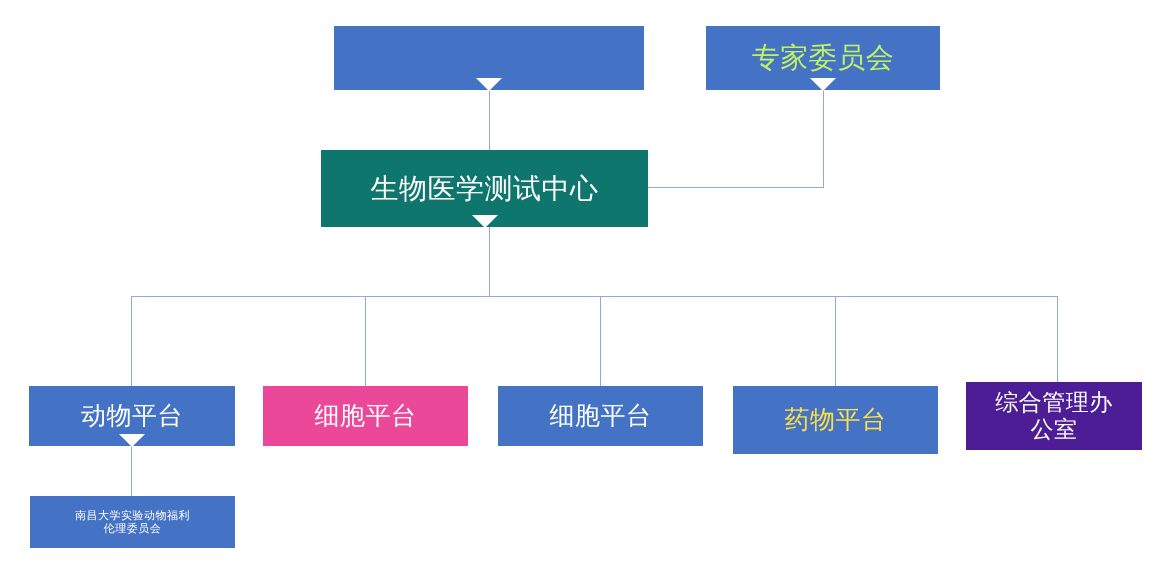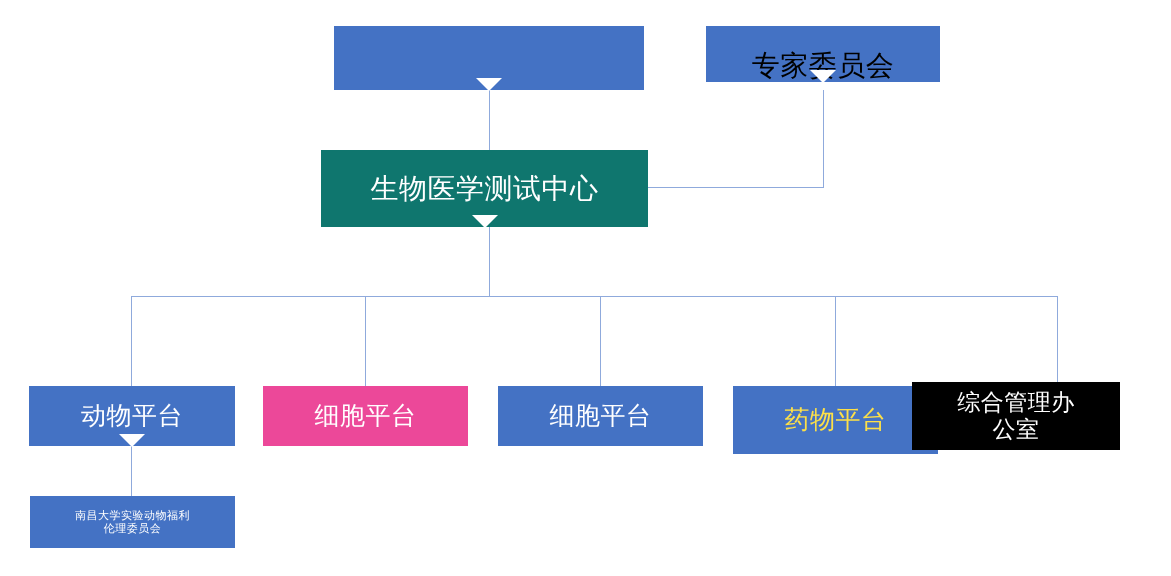--- a/index.html
+++ b/index.html
@@ -71,21 +71,21 @@
   <div class="conn v" style="left: 600px; top: 296px; height: 90px; background: rgb(143, 170, 220);"></div>
   <div class="conn v" style="left: 835px; top: 296px; height: 90px; background: rgb(143, 170, 220);"></div>
   <div class="conn v" style="left: 1057px; top: 296px; height: 86px; background: rgb(143, 170, 220);"></div>
 
   <div class="conn v" style="left: 131px; top: 446px; height: 50px; background: rgb(143, 170, 220);"></div>
 
   <div class="node lg" style="left: 334px; top: 26px; width: 310px; height: 64px; background: rgb(68, 114, 196); color: rgb(255, 255, 255);">
     <span class="notch" style="border-top-color: rgb(255, 255, 255);"></span>
   </div>
 
-  <div class="node lg" style="left: 706px; top: 26px; width: 234px; height: 56px; background: rgb(68, 114, 196); color: #000000; align-items: flex-end;">
+  <div class="node lg" style="left: 706px; top: 26px; width: 234px; height: 64px; background: rgb(68, 114, 196); color: #bef264;">
     <span>专家委员会</span>
     <span class="notch" style="border-top-color: rgb(255, 255, 255);"></span>
   </div>
 
   <div class="node lg" style="left: 321px; top: 150px; width: 327px; height: 77px; background: #0f766e; color: rgb(255, 255, 255);">
     <span>生物医学测试中心</span>
     <span class="notch" style="border-top-color: rgb(255, 255, 255);"></span>
   </div>
 
   <div class="node md" style="left: 29px; top: 386px; width: 206px; height: 60px; background: rgb(68, 114, 196); color: rgb(255, 255, 255);">
@@ -98,21 +98,21 @@
   </div>
 
   <div class="node md" style="left: 498px; top: 386px; width: 205px; height: 60px; background: rgb(68, 114, 196); color: rgb(255, 255, 255);">
     <span>细胞平台</span>
   </div>
 
   <div class="node md" style="left: 733px; top: 386px; width: 205px; height: 68px; background: rgb(68, 114, 196); color: #fde047;">
     <span>药物平台</span>
   </div>
 
-  <div class="node md" style="left: 912px; top: 382px; width: 208px; height: 68px; font-size: 23px; background: #000000; color: rgb(255, 255, 255);">
+  <div class="node md" style="left: 966px; top: 382px; width: 176px; height: 68px; font-size: 23px; background: #4c1d95; color: rgb(255, 255, 255);">
     <span>综合管理办
 公室</span>
   </div>
 
   <div class="node sm" style="left: 30px; top: 496px; width: 205px; height: 52px; background: rgb(68, 114, 196); color: rgb(255, 255, 255);">
     <span>南昌大学实验动物福利
 伦理委员会</span>
   </div>
 
 </div>

